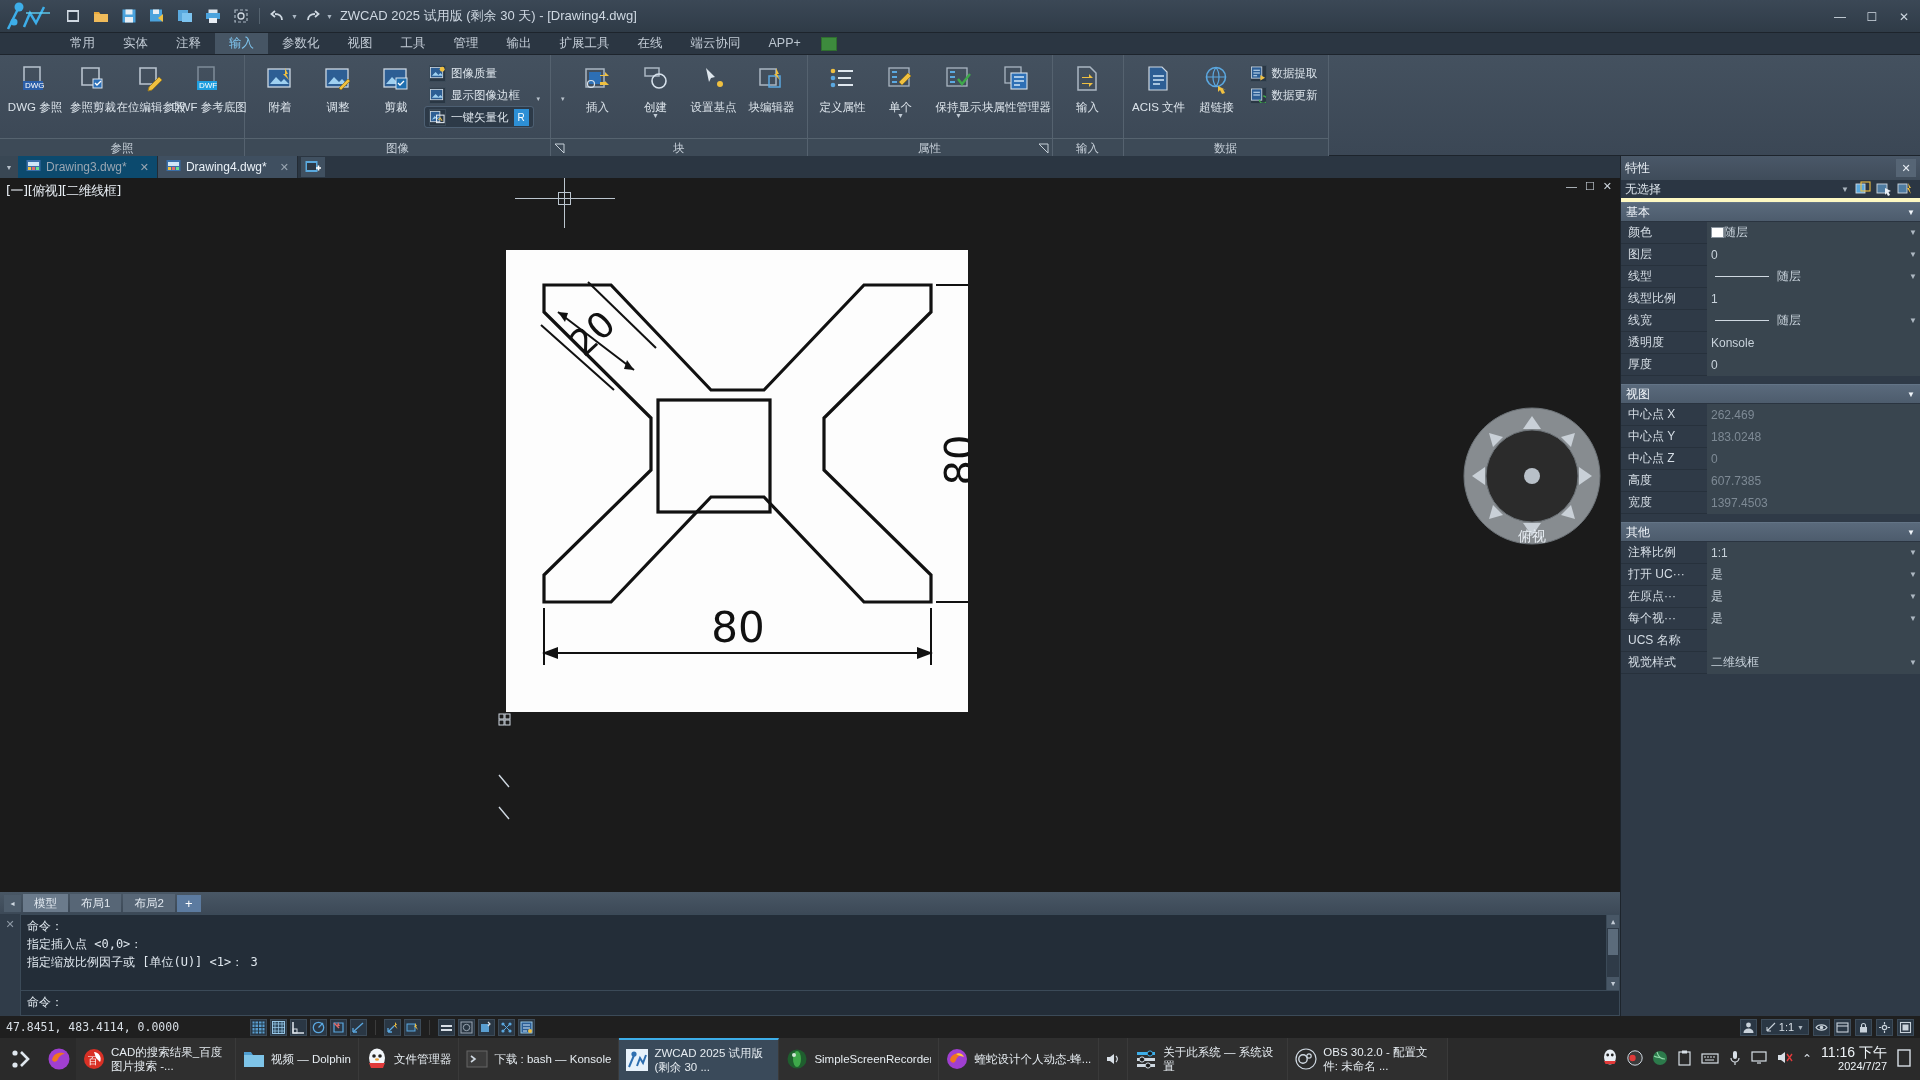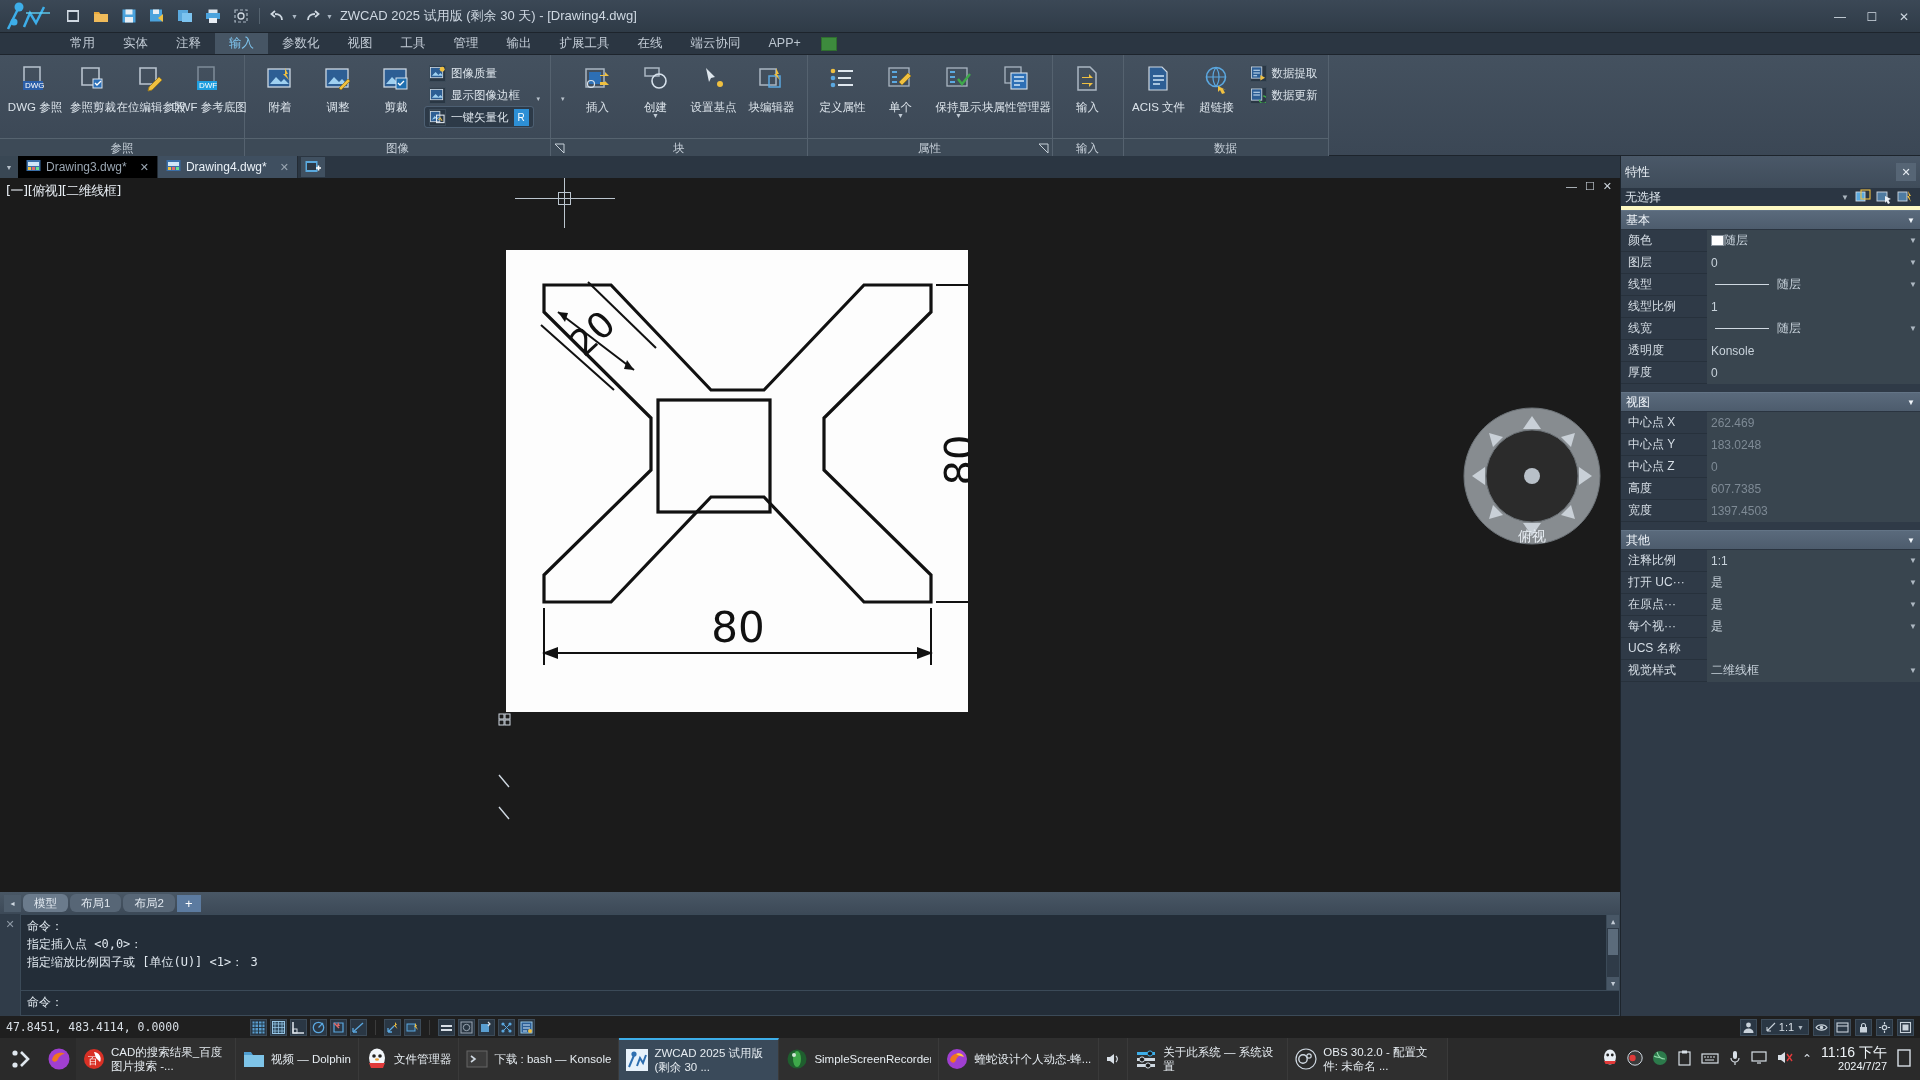--- a/index.html
+++ b/index.html
@@ -70,21 +70,21 @@
             align-items:center;justify-content:center;color:#fff;font-size:10px;}
   .panel-flyout{font-size:7px;color:#b9c3cd;align-self:center;margin:0 4px;}
 
   
   .doctabs{position:absolute;left:0;top:156px;width:1920px;height:22px;
            background:#2b3642;display:flex;align-items:center;}
   .doctab-arrow{width:18px;height:22px;display:flex;align-items:center;justify-content:center;
                 font-size:7px;color:#b6c0ca;background:#39475  4;}
   .doctab-arrow{background:#394754;}
   .doctab{height:22px;display:flex;align-items:center;gap:5px;padding:0 8px;
-          font-size:12px;color:#9aa6b2;background:#000000;border-right:1px solid #232b34;}
+          font-size:12px;color:#9aa6b2;background:#0c4a6e;border-right:1px solid #232b34;}
   .doctab.active{background:#3f4f60;color:#eaf1f7;}
   .doctab .x{font-size:11px;color:#9aa6b2;margin-left:8px;}
   .doctab-new{width:24px;height:20px;margin-left:3px;display:flex;align-items:center;
               justify-content:center;background:#40506  0;}
   .doctab-new{background:#405060;}
 
   
   .canvas{position:absolute;left:0;top:178px;width:1620px;height:714px;
           background:#1b1b1b;overflow:hidden;}
   .vplabel{position:absolute;left:6px;top:4px;font-size:13px;color:#e8eef4;
@@ -100,21 +100,21 @@
             font-size:14px;color:#e9eff5;}
   .ucsmark{position:absolute;}
 
   
   .layoutbar{position:absolute;left:0;top:892px;width:1620px;height:22px;
              background:linear-gradient(#49576  5,#3c4957);display:flex;align-items:center;
              gap:2px;padding-left:4px;}
   .layoutbar{background:linear-gradient(#495765,#3c4957);}
   .lbtn{height:18px;padding:0 11px;display:flex;align-items:center;font-size:11.5px;
         color:#e2e9f0;background:#57  6676;}
-  .lbtn{background:#576676;border-radius:6px;}
+  .lbtn{background:#576676;}
   .lbtn.active{background:#6b7b8c;}
   .lnav{width:17px;height:17px;display:flex;align-items:center;justify-content:center;
         background:#4d5c6b;font-size:8px;color:#cfd8e1;}
   .lplus{width:24px;height:17px;display:flex;align-items:center;justify-content:center;
          background:#5c7ba0;color:#fff;font-size:13px;}
 
   
   .cmdarea{position:absolute;left:0;top:914px;width:1620px;height:102px;
            background:#283340;display:flex;}
   .cmdclose{width:20px;height:102px;display:flex;justify-content:center;padding-top:4px;
@@ -156,21 +156,21 @@
   .titem .tlabel{font-size:11.5px;line-height:14px;color:#e6ecf1;
                  overflow:hidden;display:-webkit-box;-webkit-line-clamp:2;-webkit-box-orient:vertical;}
   .tray{margin-left:auto;display:flex;align-items:center;gap:9px;padding-right:8px;}
   .clock{text-align:right;line-height:14px;font-size:12px;color:#eef3f7;}
   .clock .t1{font-size:14px;}
   .clock .t2{font-size:11px;}
 
   
   .props{position:absolute;left:1620px;top:156px;width:300px;height:860px;
          background:#2f3a47;border-left:1px solid #1d242c;display:flex;flex-direction:column;}
-  .props-title{height:32px;display:flex;align-items:center;padding:12px 4px;
+  .props-title{height:24px;display:flex;align-items:center;padding:12px 4px;
     background:linear-gradient(#4a5868,#3f4c5a);font-size:12.5px;color:#e8eef4;}
   .props-title .cl{margin-left:auto;width:20px;height:18px;display:flex;
     align-items:center;justify-content:center;background:#56657  5;font-size:11px;}
   .props-title .cl{background:#566575;}
   .props-sel{height:22px;display:flex;align-items:center;padding:0 4px;background:#2b3643;
              font-size:12px;color:#dde5ec;border-bottom:4px solid #fef9c3;}
   .props-sel .cdd{margin-left:auto;font-size:8px;color:#aab4be;padding-right:4px;}
   .props-sel .pi{width:21px;height:19px;display:flex;align-items:center;justify-content:center;}
   .grp{height:20px;display:flex;align-items:center;padding:0 5px;
        background:linear-gradient(#5a6a7c,#4d5c6d);font-size:12px;color:#f0f5fa;

